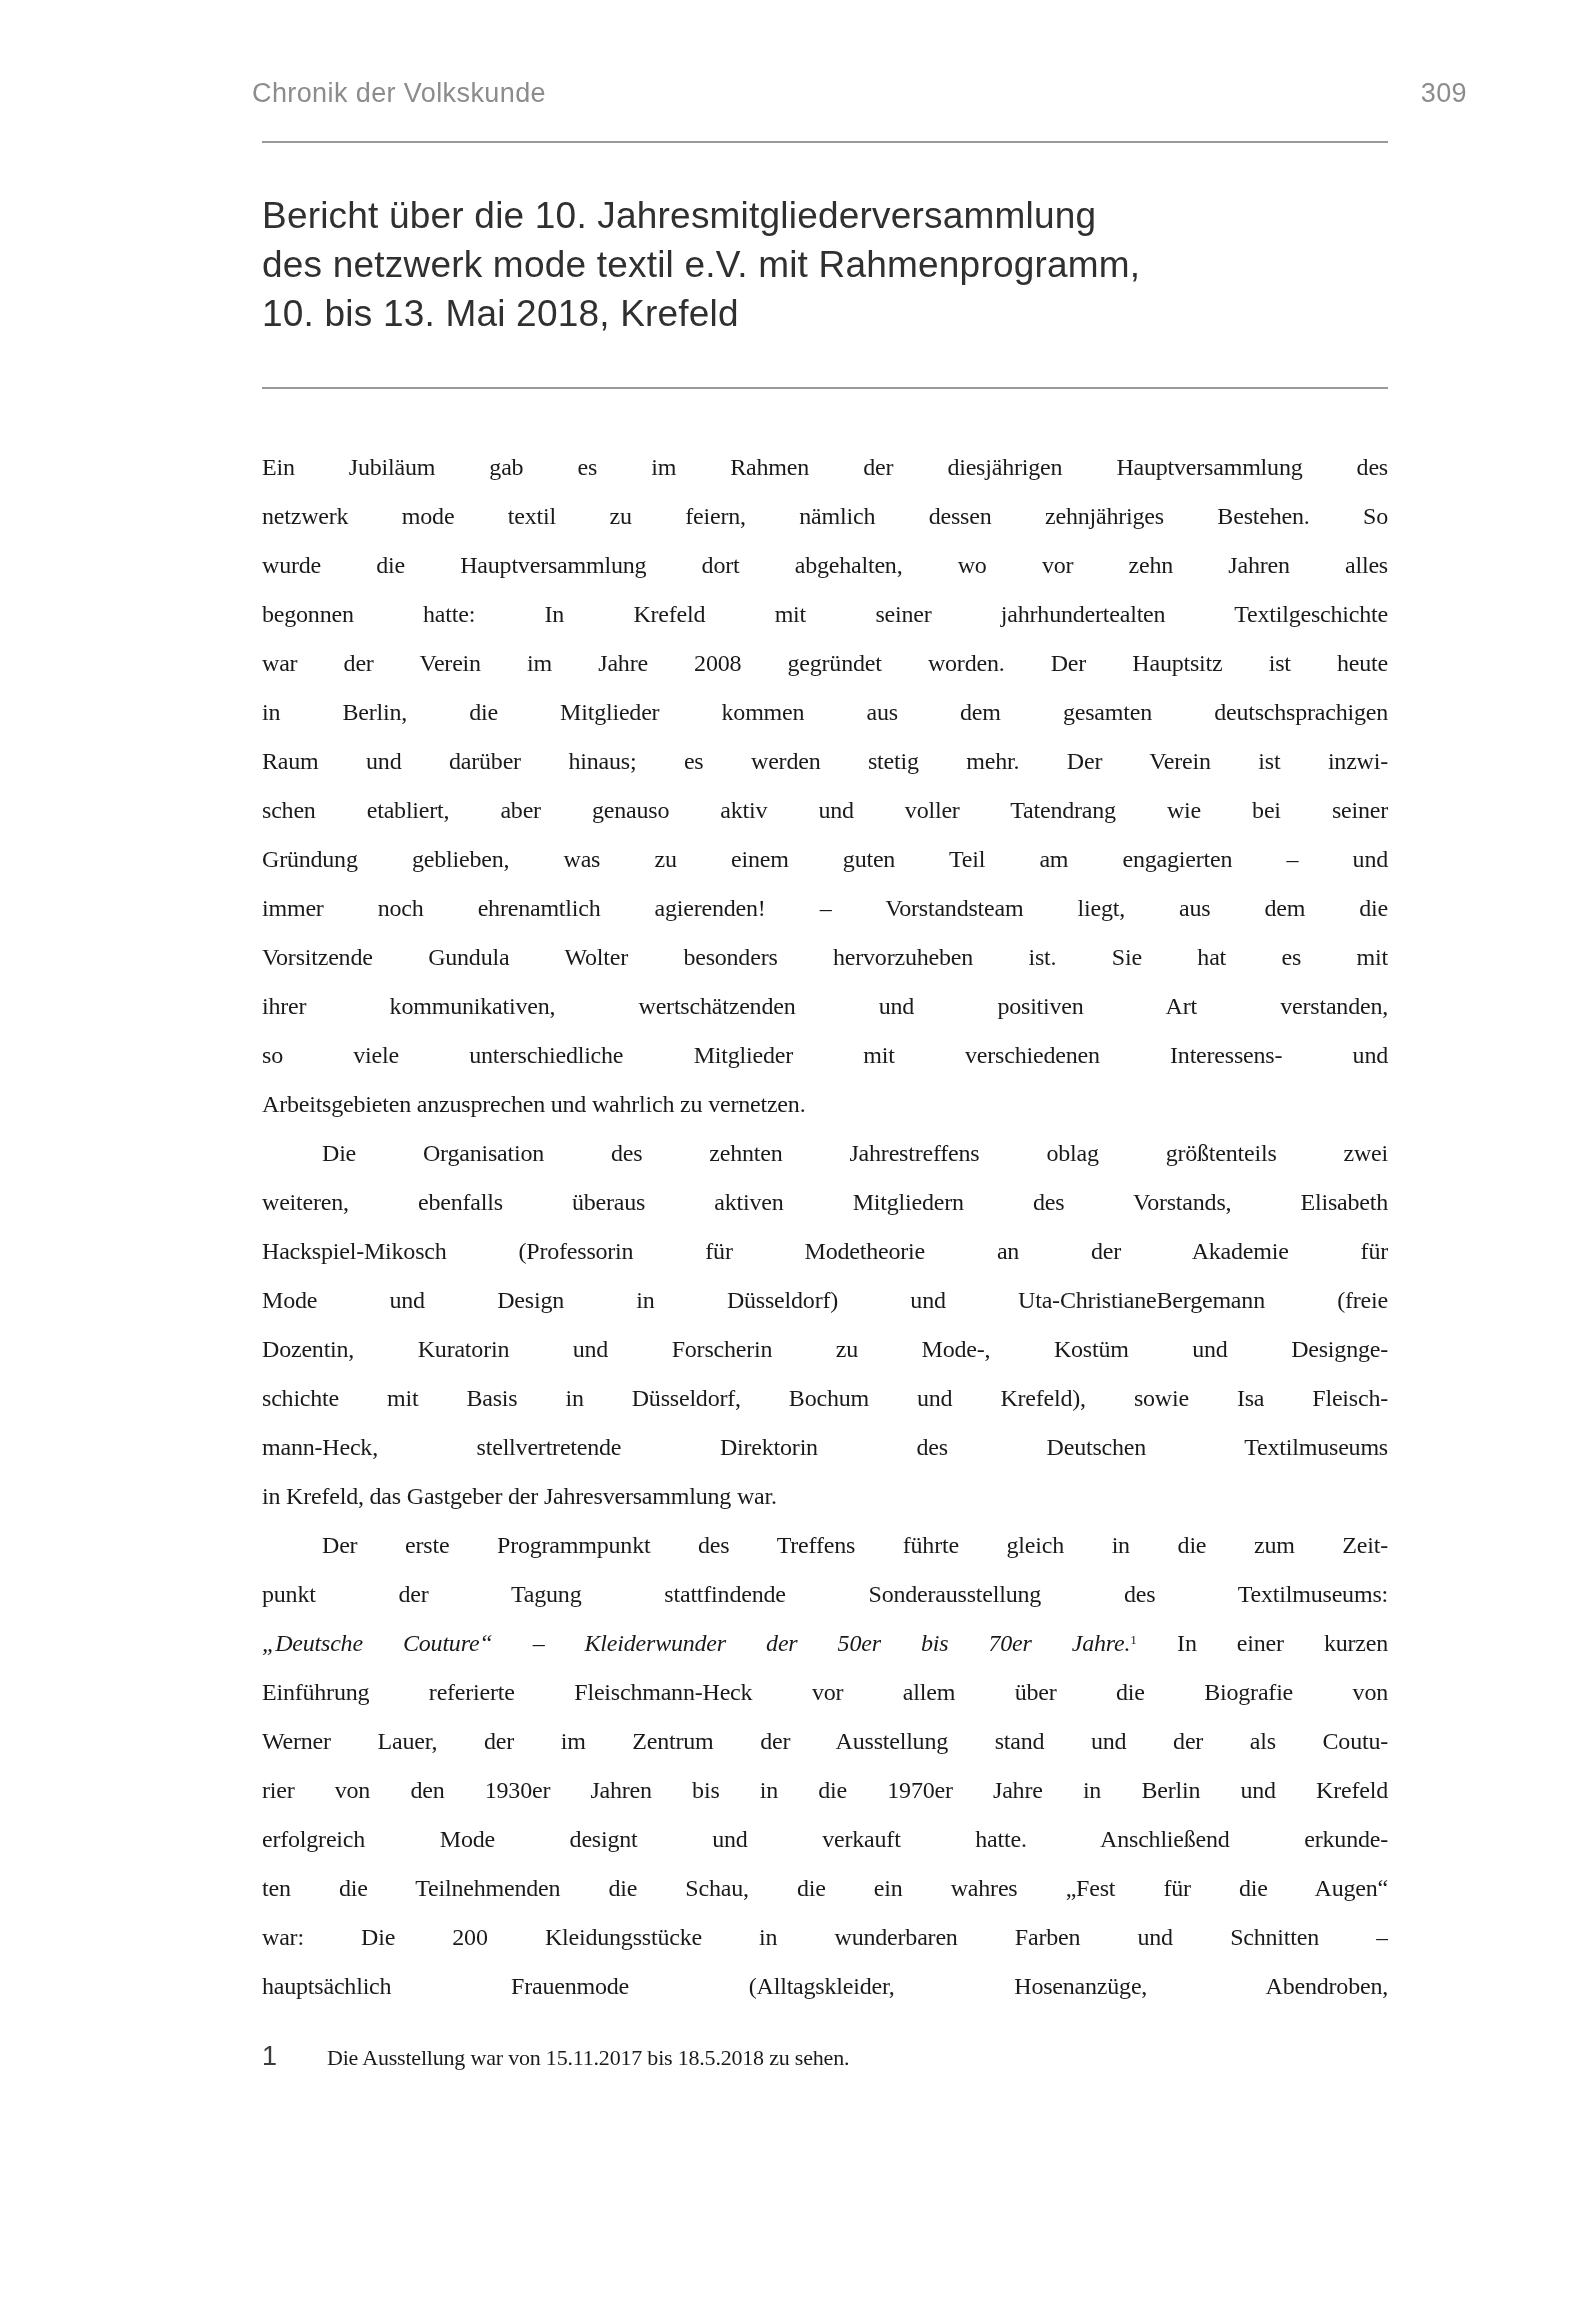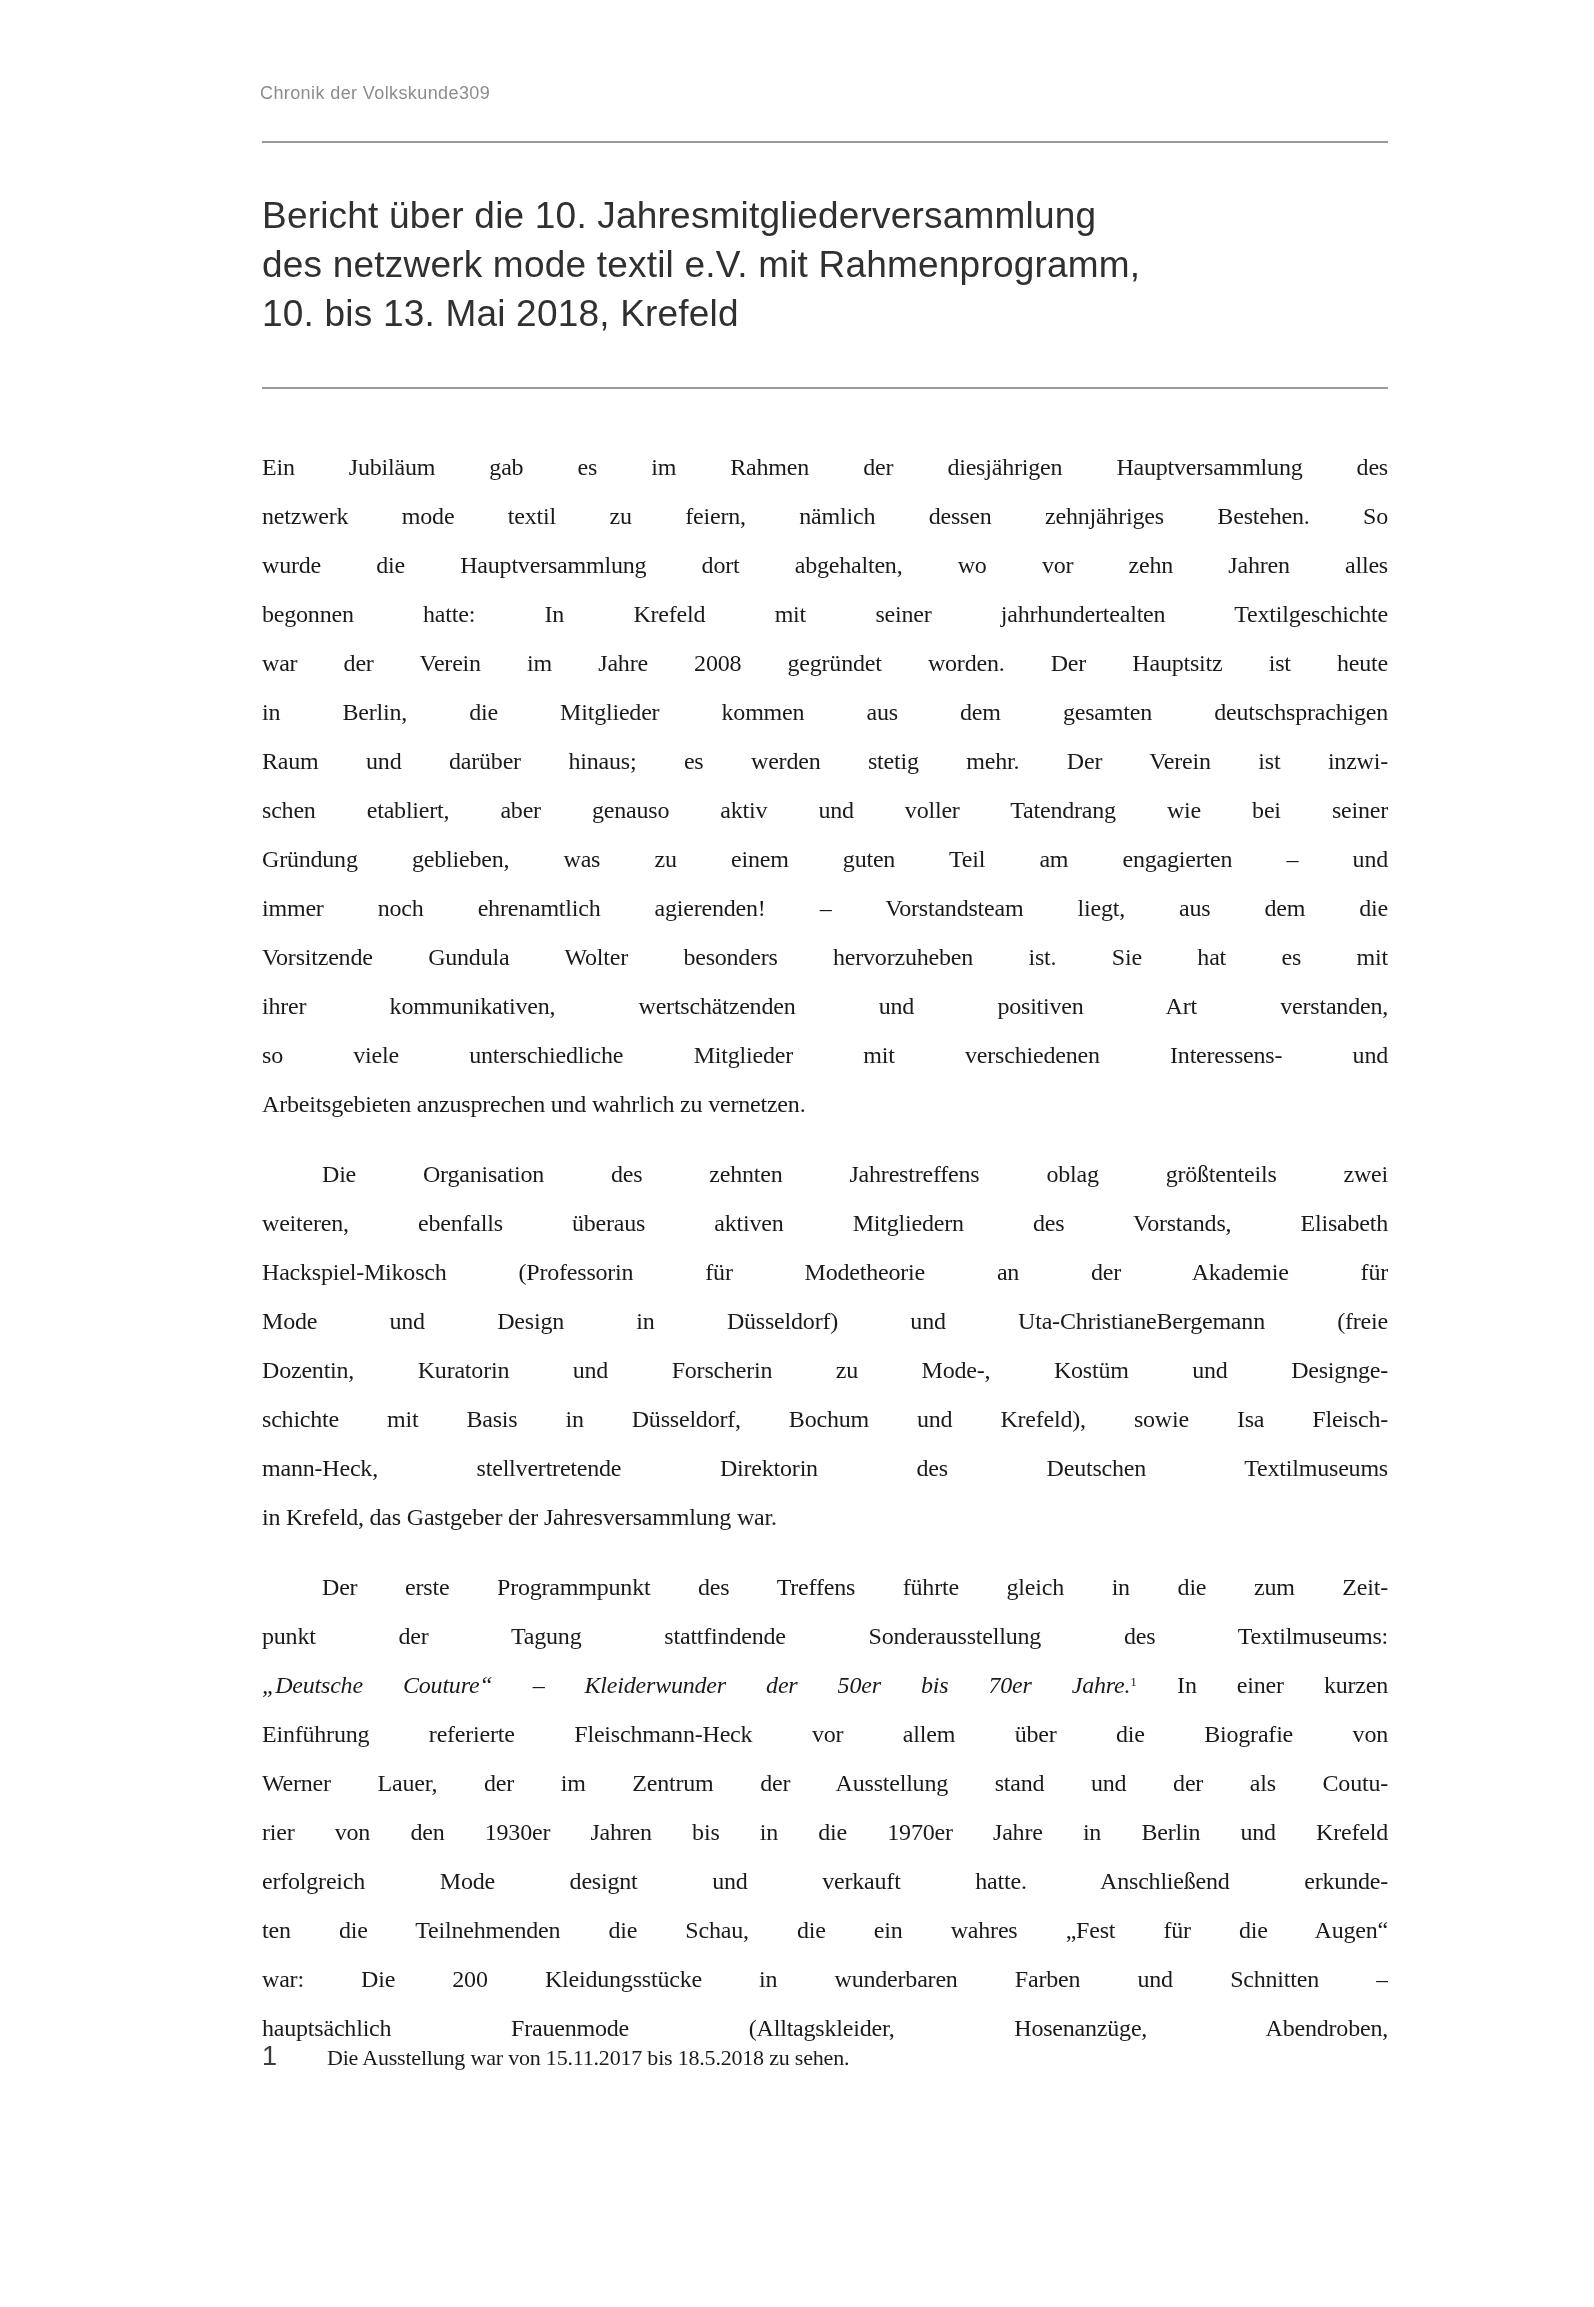--- a/index.html
+++ b/index.html
@@ -4,25 +4,25 @@
 <style>
   html,body{margin:0;padding:0;background:#e9e9e9;}
   .page{
     position:relative;
     width:1595px;height:2307px;
     background:#ffffff;
     margin:0 auto;
     overflow:hidden;
   }
   .running-head{
-    position:absolute;left:260px;top:77px;width:1215px;
-    display:flex;align-items:baseline;
+    position:absolute;left:252px;top:77px;width:1215px;
+    display:flex;justify-content:space-between;align-items:baseline;
     font-family:"Liberation Sans",sans-serif;
     color:#8c8c8c;
-    font-size:18px;line-height:32px;
+    font-size:27px;line-height:32px;
     letter-spacing:0.4px;
   }
   .rule{
     position:absolute;left:262px;width:1126px;height:2.4px;
     background:#999999;
   }
   .rule-top{top:141px;}
   .rule-title{top:387px;}
   .title{
     position:absolute;left:262px;top:191px;width:1126px;
@@ -39,21 +39,21 @@
     font-family:"Liberation Serif",serif;
     font-size:24px;line-height:49px;height:49px;
     color:#1a1a1a;
     letter-spacing:-0.2px;
     text-align:justify;
     text-align-last:justify;
     overflow:hidden;
     white-space:normal;
   }
   .bline.pend{text-align-last:left;font-family:Liberation Serif, serif;}
-  .bline.ind{padding-left:60px;margin-top:21px;}
+  .bline.ind{padding-left:60px;}
   .it{font-style:italic;}
   sup.fnref{
     font-size:0.55em;
     vertical-align:baseline;
     position:relative;top:-0.5em;
     letter-spacing:0;
   }
   .footnote{
     position:absolute;left:262px;top:2037px;width:1126px;
     display:flex;align-items:baseline;

